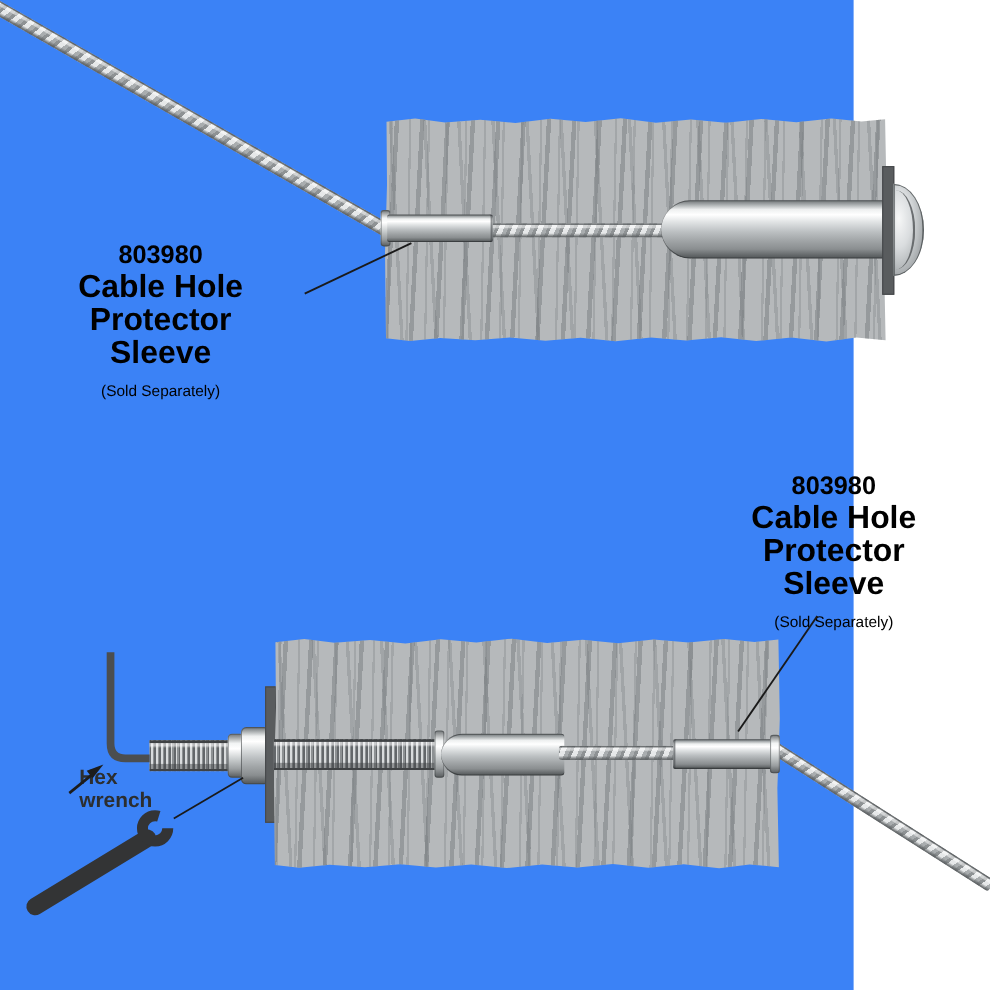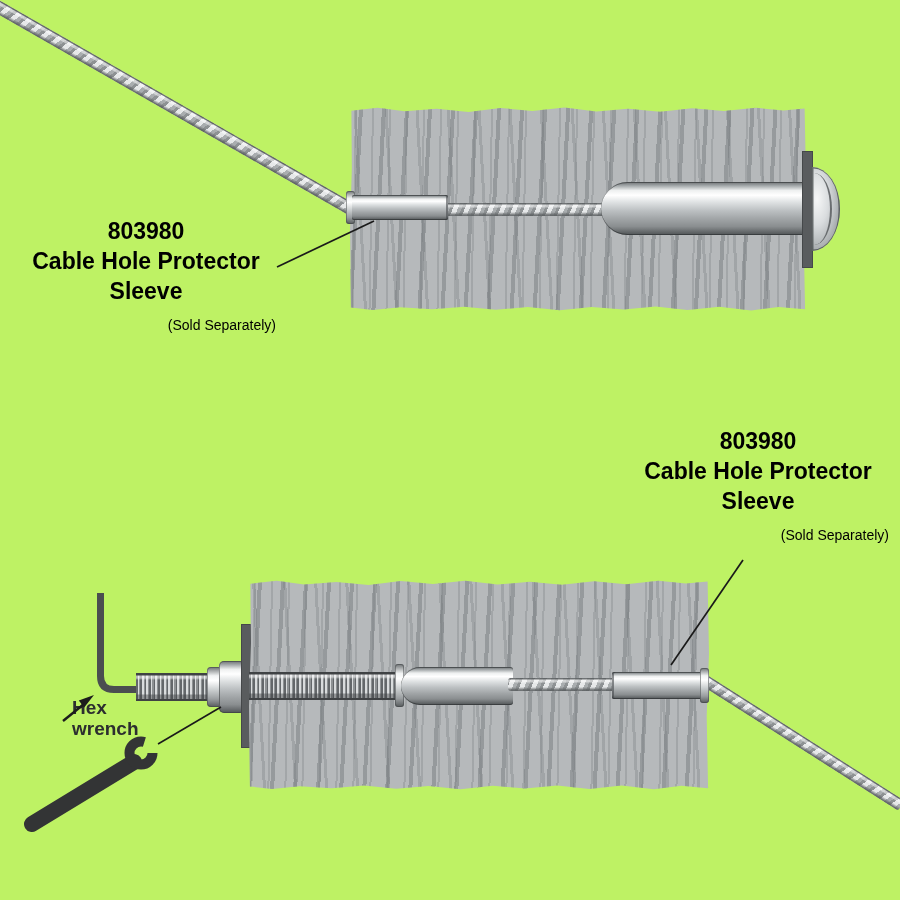--- a/index.html
+++ b/index.html
@@ -1,18 +1,18 @@
 <!DOCTYPE html>
 <html><head>
 <meta charset="utf-8">
 <style>
   * { margin:0; padding:0; box-sizing:border-box; }
   html,body { width:900px; height:900px; background:#ffffff; overflow:hidden;
               font-family:"Liberation Sans", sans-serif; }
-  #canvas { position:relative; width:900px; height:900px; background:#bef264; }
+  #canvas { position:relative; width:776px; height:900px; background:#3b82f6; }
 
   
   .post {
     position:absolute;
     background-color:#b6b9bb;
     background-image:
       repeating-linear-gradient(93deg,  transparent 0 9px,  rgba(118,123,126,.50) 9px 13px,  transparent 13px 23px),
       repeating-linear-gradient(87deg,  transparent 0 14px, rgba(126,131,134,.38) 14px 17px, transparent 17px 31px),
       repeating-linear-gradient(91deg,  transparent 0 5px,  rgba(112,117,120,.28) 5px 7px,   transparent 7px 17px);
     clip-path: polygon(
@@ -73,22 +73,22 @@
   }
   .dome::after {
     content:""; position:absolute; left:8%; top:7%; width:56%; height:86%;
     border-radius: 0 100% 100% 0 / 0 50% 50% 0;
     border-right:2.5px solid rgba(88,92,94,.85);
   }
 
   
   .label-block { position:absolute; text-align:center; color:#000; }
   .part-number   { font-size:23px; font-weight:bold; line-height:30px; }
-  .product-line  { font-size:23px; font-weight:bold; line-height:30px; }
-  .availability  { font-size:14px; font-weight:normal; line-height:18px; margin-top:10px;text-align:right; }
+  .product-line  { font-size:29px; font-weight:bold; line-height:30px; }
+  .availability  { font-size:14px; font-weight:normal; line-height:18px; margin-top:10px; }
 
   .tool-label { position:absolute; font-size:19px; font-weight:bold; line-height:21px;
                 color:#2c2e2f;margin-left:44px; }
 
   .rot { transform-origin:left center; }
 
   #overlay { position:absolute; left:0; top:0; width:900px; height:900px;
              pointer-events:none; }
 </style>
 </head>

